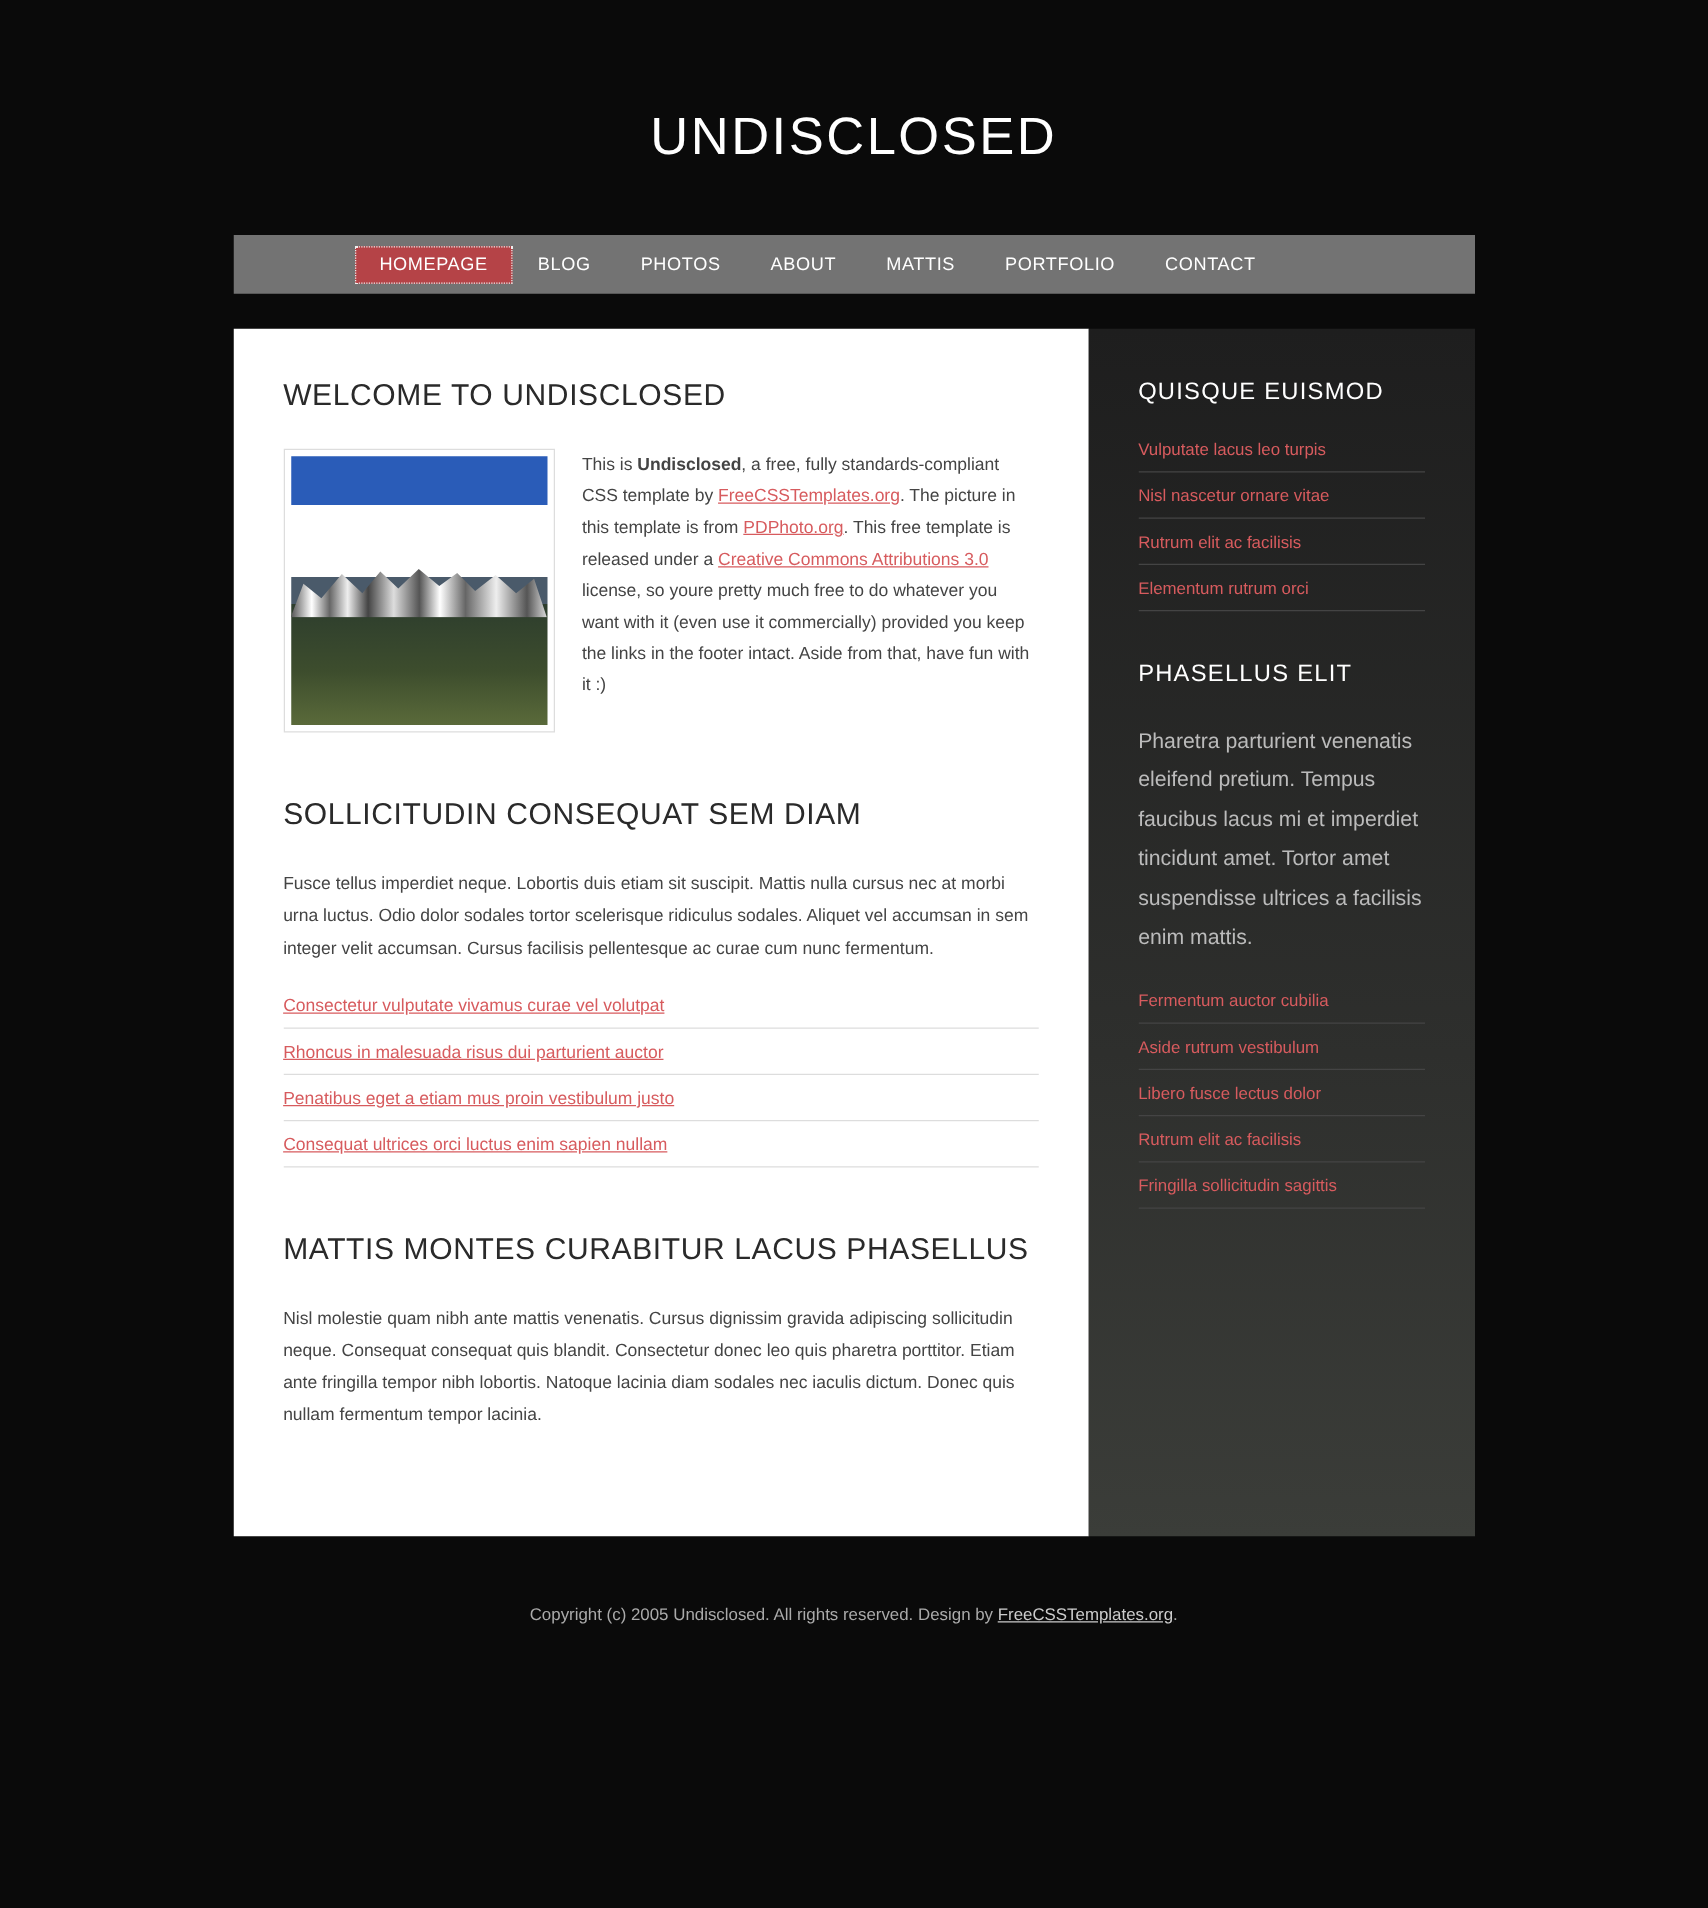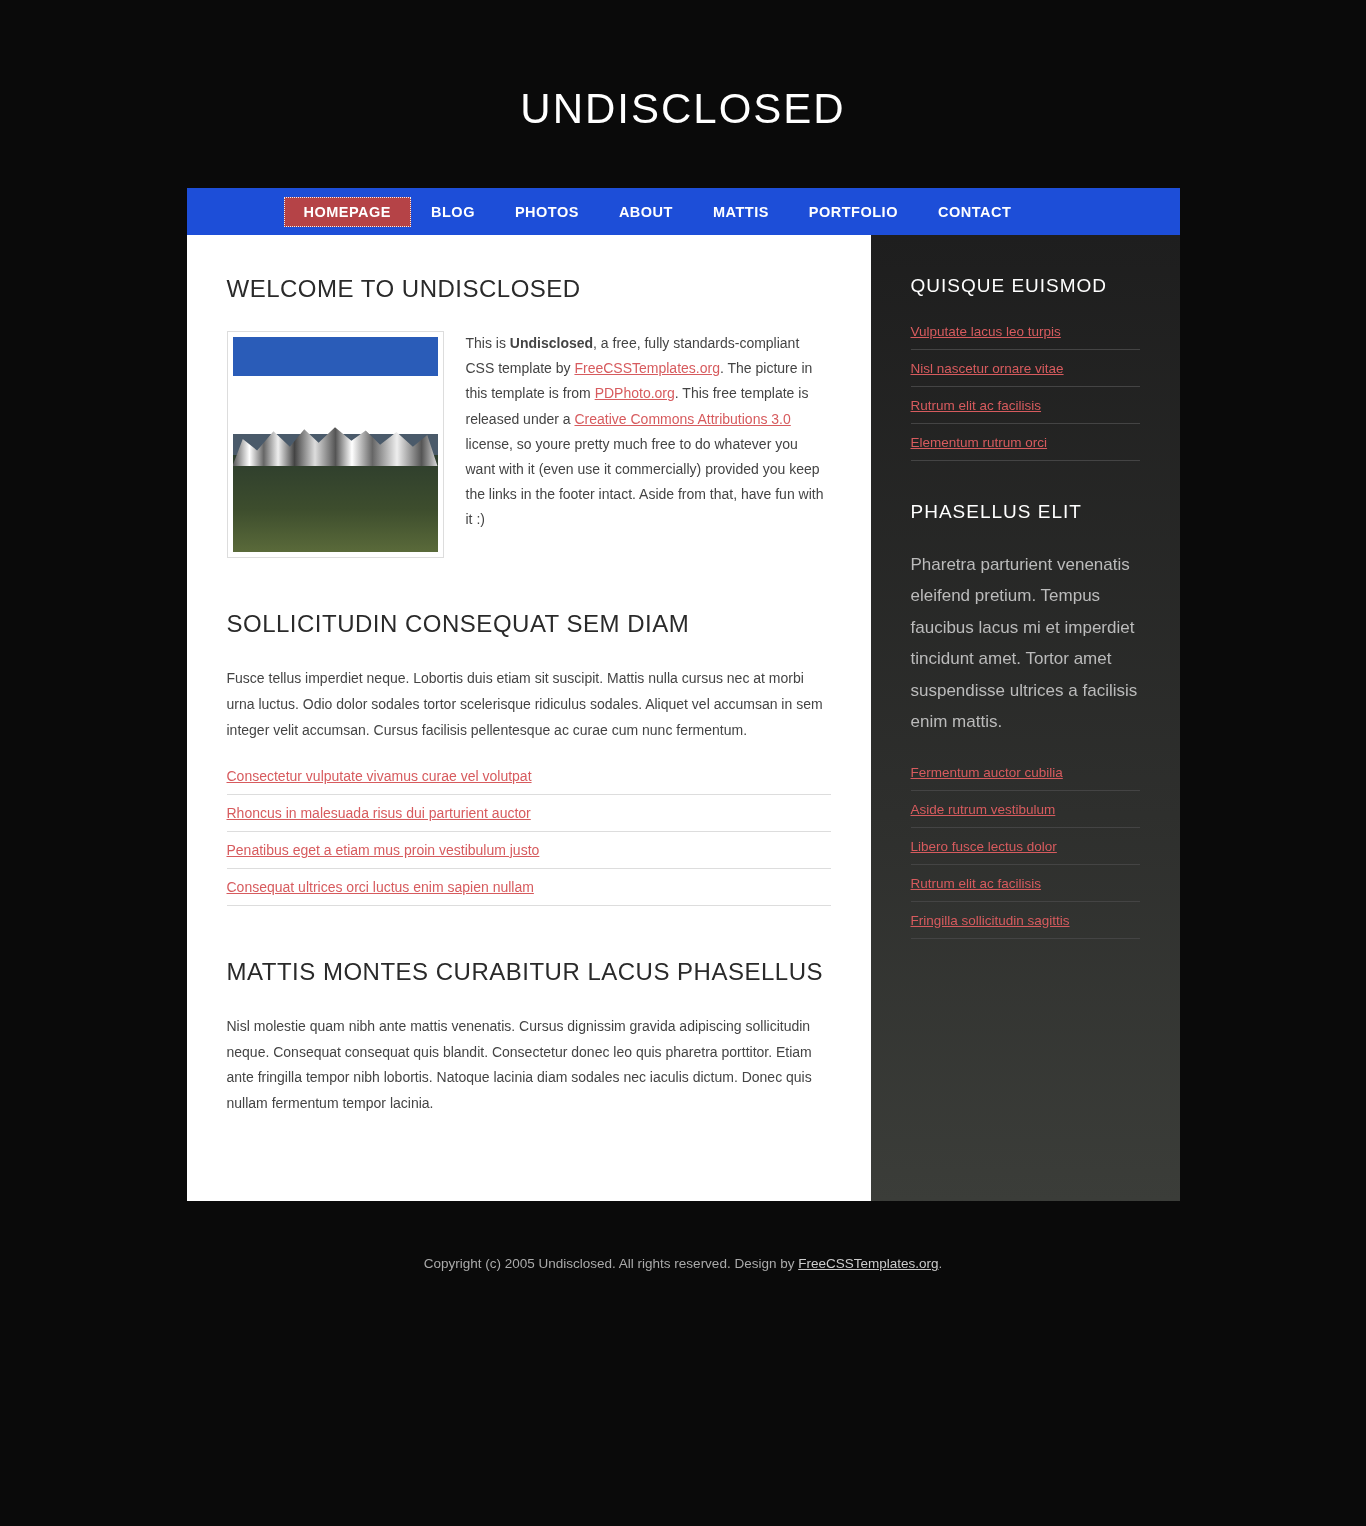--- a/index.html
+++ b/index.html
@@ -18,41 +18,41 @@
   padding: 85px 0 55px;
 }
 .site-title {
   color: #fff;
   font-size: 42px;
   font-weight: 400;
   letter-spacing: 2px;
   font-family: "Segoe UI Light", "Segoe UI", sans-serif;
 }
 .nav-bar {
-  background: #1d4ed8;
+  background: #737373;
   padding: 9px 0 8px 97px;
   display: flex;
   gap: 0;
-  font-weight: bold;
 }
 .nav-item {
   color: #fff;
   text-decoration: none;
   font-size: 14.5px;
   padding: 7px 20px;
   letter-spacing: 0.5px;
   cursor: pointer;
 }
 .nav-item.active {
   background: #b54347;
   border: 1px dotted #eee;
   padding: 6px 19px;
 }
 .body-row {
   display: flex;
+  margin-top: 28px;
 }
 .main-col {
   background: #fff;
   width: 684px;
   padding: 40px 40px 60px;
 }
 .post { margin-bottom: 52px; }
 .post-title {
   font-size: 24px;
   font-weight: 400;
@@ -93,21 +93,21 @@
   font-weight: 400;
   letter-spacing: 1px;
   margin-bottom: 26px;
 }
 .side-list { list-style: none; margin-bottom: 40px; }
 .side-list li {
   border-bottom: 1px solid #444;
   padding: 10px 0;
 }
 .side-list li:first-child { padding-top: 0; }
-.side-list a { color: #d75b5e; text-decoration: underline; font-size: 13.5px; }
+.side-list a { color: #d75b5e; font-size: 13.5px; }
 .side-text { color: #bbb; line-height: 1.85; margin-bottom: 26px; font-size: 17px; }
 .footer {
   text-align: center;
   color: #aaa;
   padding: 55px 0 60px;
   font-size: 13.5px;
 }
 .footer a { color: #ccc; text-decoration: underline; }
 </style>
 </head>

